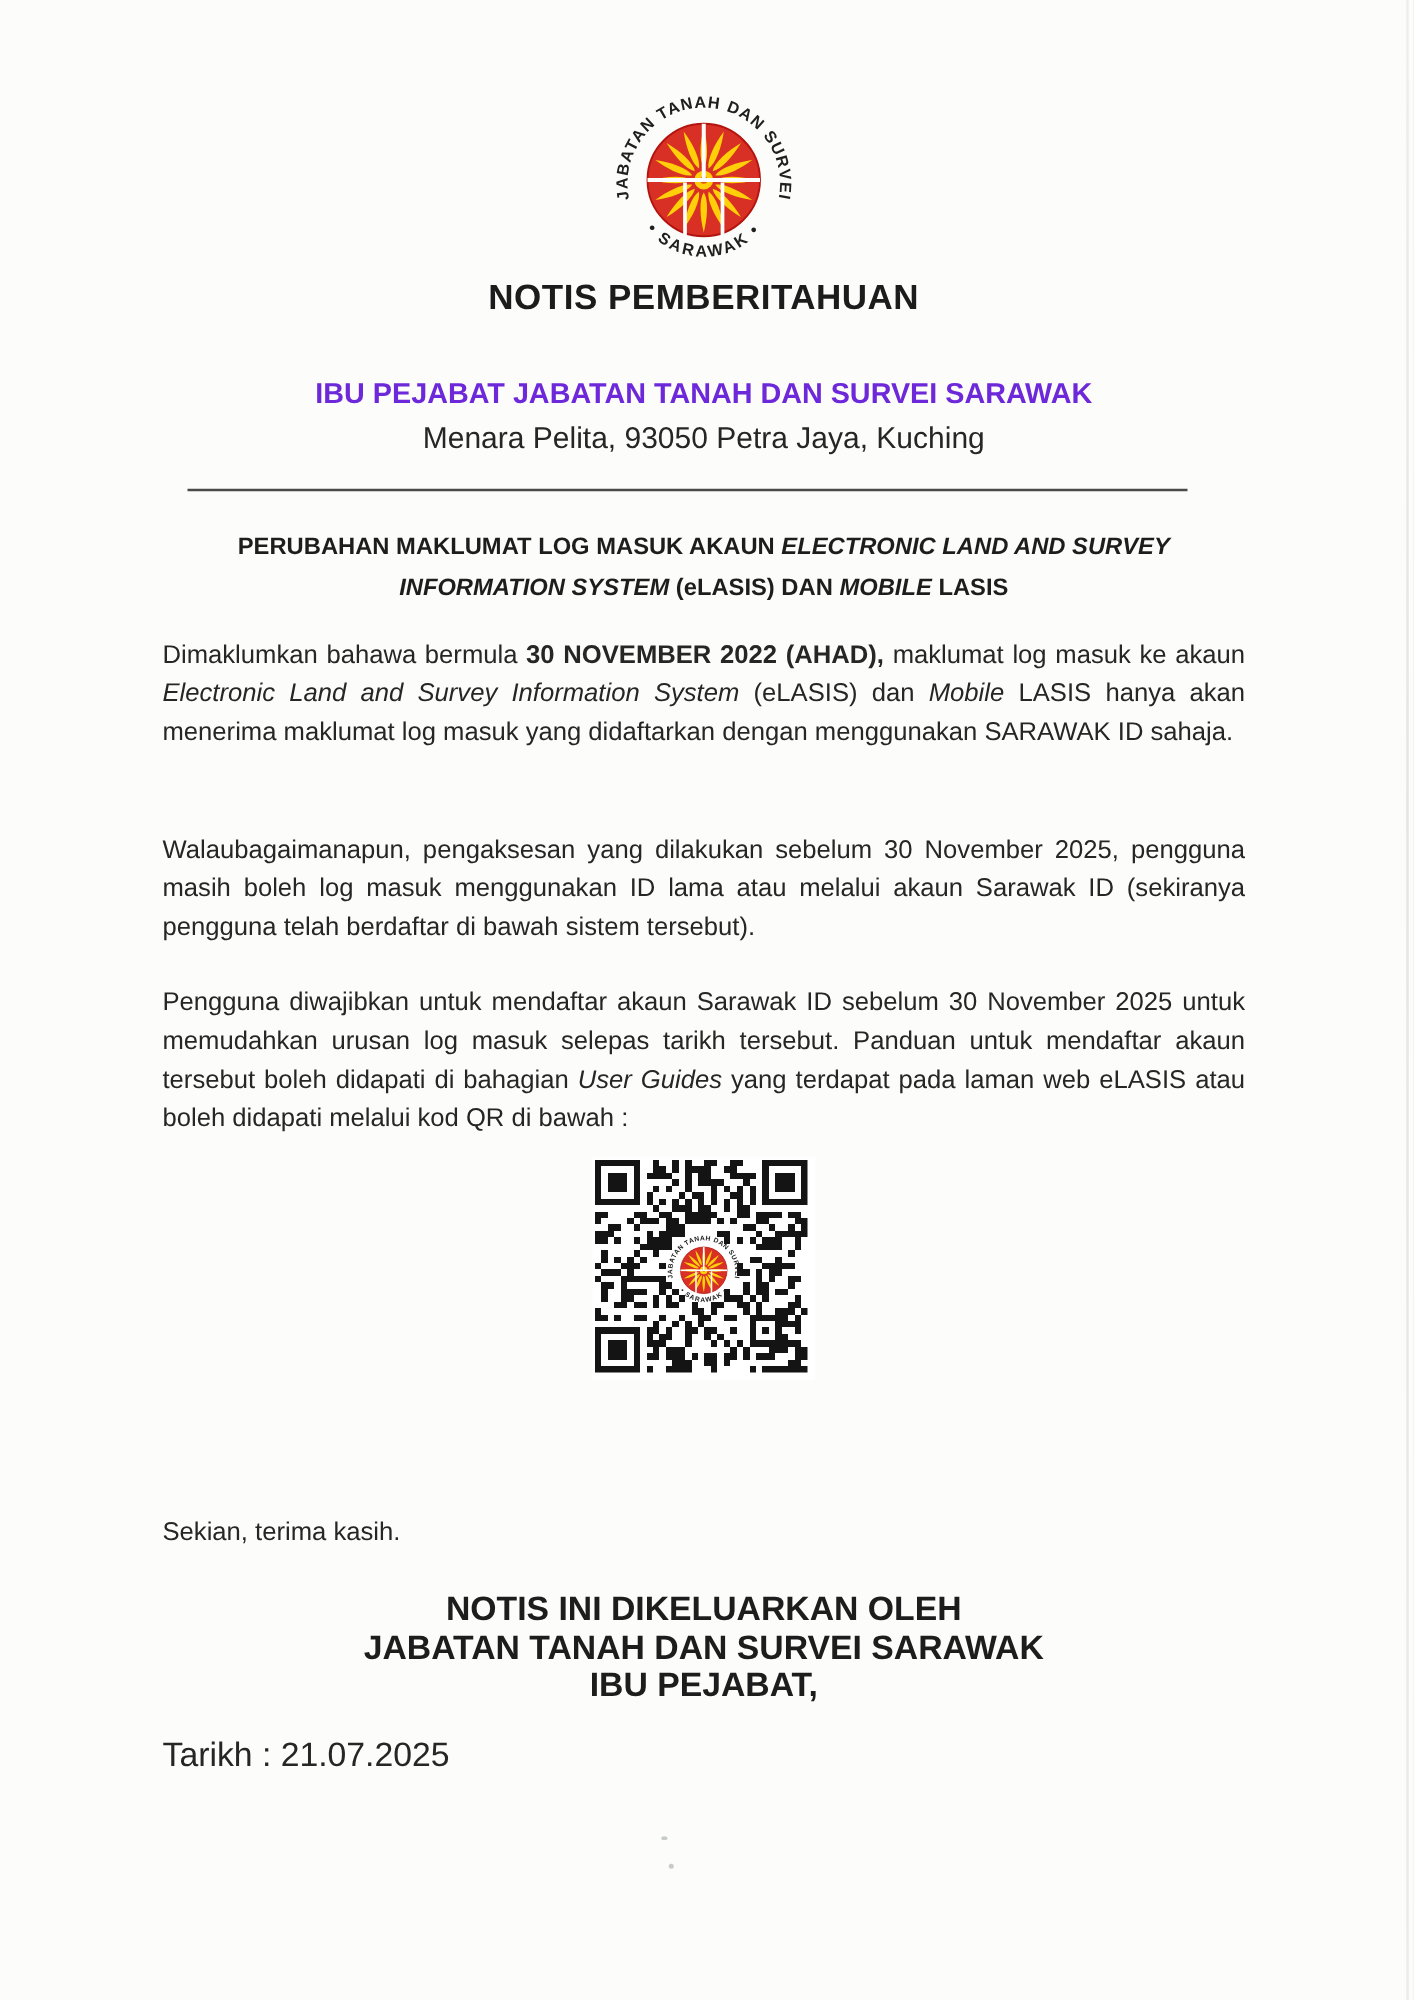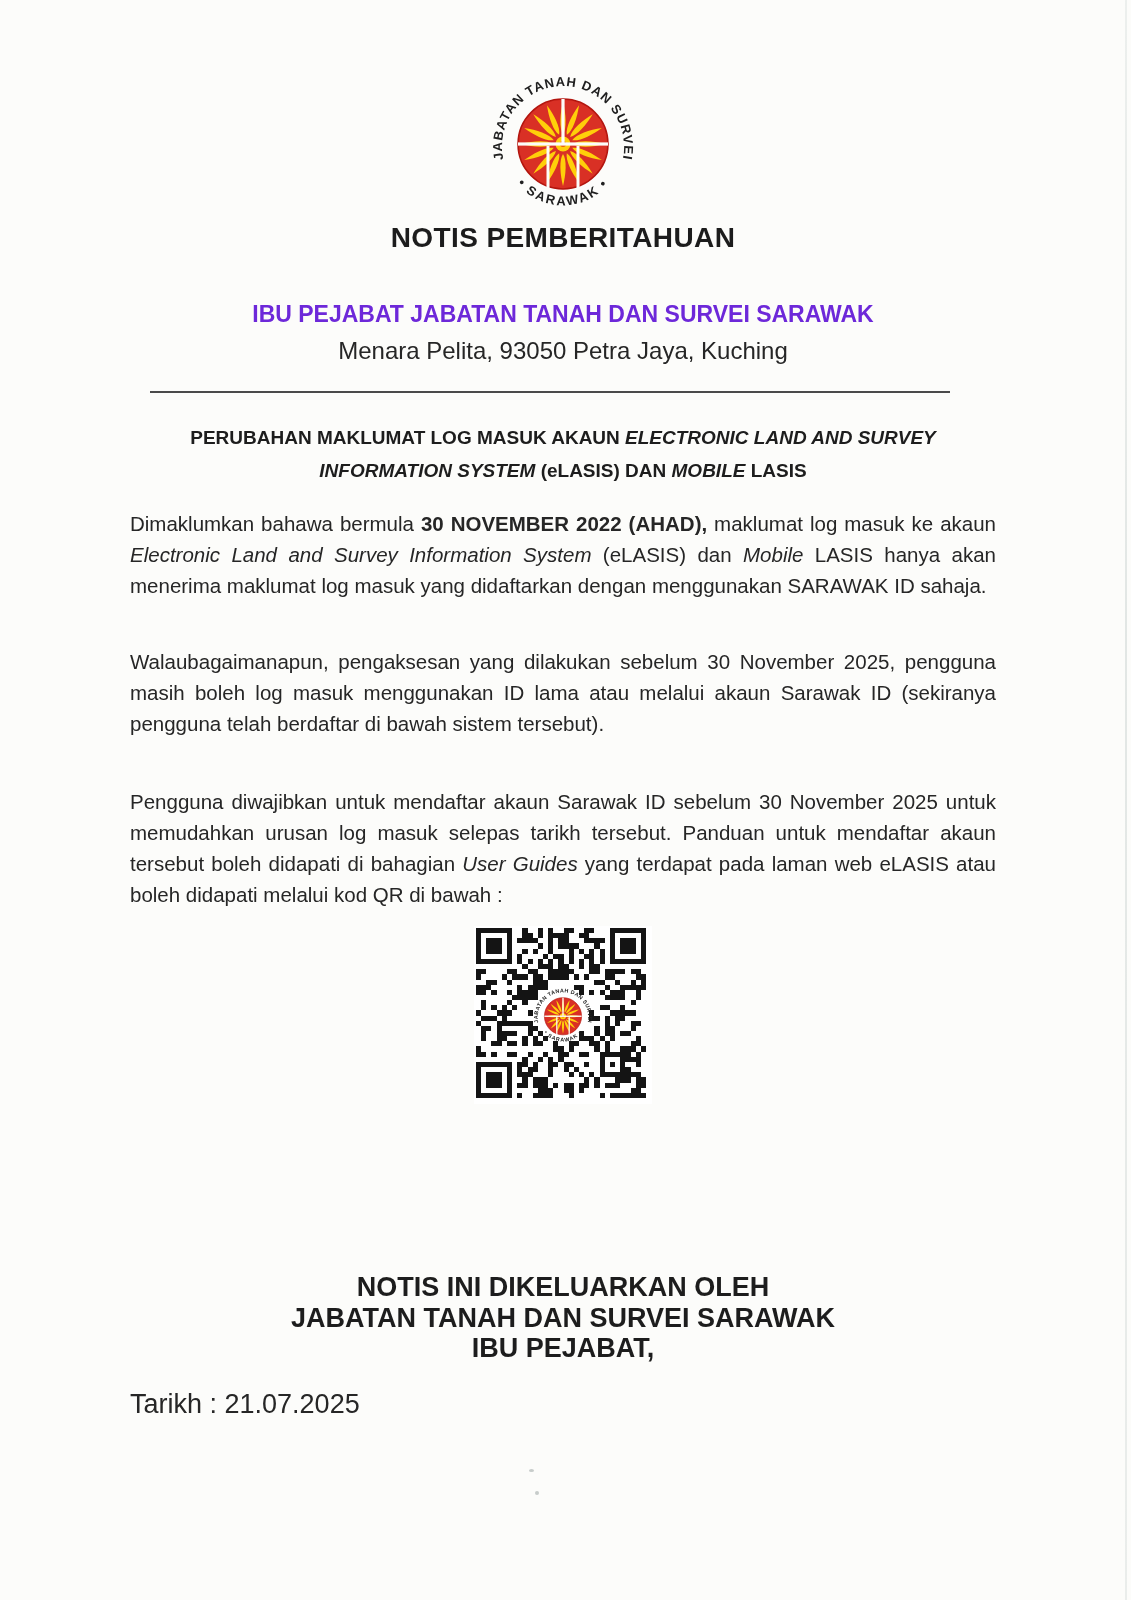--- a/index.html
+++ b/index.html
@@ -18,21 +18,21 @@
   .arc-text{font-family:"Liberation Sans",sans-serif;font-weight:bold;fill:#202020;}
   .arc-top{font-size:13px;letter-spacing:1px;}
   .arc-bot{font-size:13px;letter-spacing:2px;}
   .title{top:222px;font-size:28px;font-weight:bold;color:#1c1c1c;letter-spacing:.4px;}
   .org{top:301px;font-size:23px;font-weight:bold;color:#6d28d9;}
   .address{top:337px;font-size:24px;}
   .rule{position:absolute;top:391px;left:150px;width:800px;height:0;border:none;border-top:2px solid #4a4a4a;margin:0;}
   .subject{top:421px;font-size:19px;font-weight:bold;line-height:33px;color:#1d1d1d;}
   .body-p{position:absolute;left:130px;width:866px;font-size:20.5px;line-height:31px;text-align:justify;margin:0;}
   .p1{top:508px;}
-  .p2{top:646px;}
+  .p2{top:664px;}
   .p3{top:786px;}
   .contact{top:1122px;}
   .thanks{top:1210px;text-align:left;}
   .rb{font-weight:bold;}
   .ri{font-style:italic;}
   a.rl{color:#2f6275;text-decoration:underline;cursor:pointer;}
   .qr-row{position:absolute;top:926px;left:130px;width:866px;display:flex;justify-content:center;}
   .qr-box{position:relative;width:174px;height:174px;background:#ffffff;padding:2px;}
   .qr-logo{position:absolute;left:50%;top:50%;transform:translate(-50%,-50%);}
   .issuer{position:absolute;top:1272px;left:130px;width:866px;text-align:center;
@@ -469,20 +469,21 @@
           <rect x="31" y="32" width="1" height="1" fill="#141414"></rect>
           <rect x="32" y="32" width="1" height="1" fill="#141414"></rect>
         </svg>
       <svg class="qr-logo" width="62" height="62" viewBox="0 0 150 150">
         <circle cx="75" cy="78" r="54" fill="#ffffff"></circle>
         <use href="#seal-full"></use>
       </svg>
     </div>
   </div>
 
+  <p class="body-p thanks">Sekian, terima kasih.</p>
 
   <div class="issuer">
     <div>NOTIS INI DIKELUARKAN OLEH</div>
     <div>JABATAN TANAH DAN SURVEI SARAWAK</div>
     <div>IBU PEJABAT,</div>
   </div>
 
   <div class="date">Tarikh : 21.07.2025</div>
 
   <div class="scan-edge"></div>

